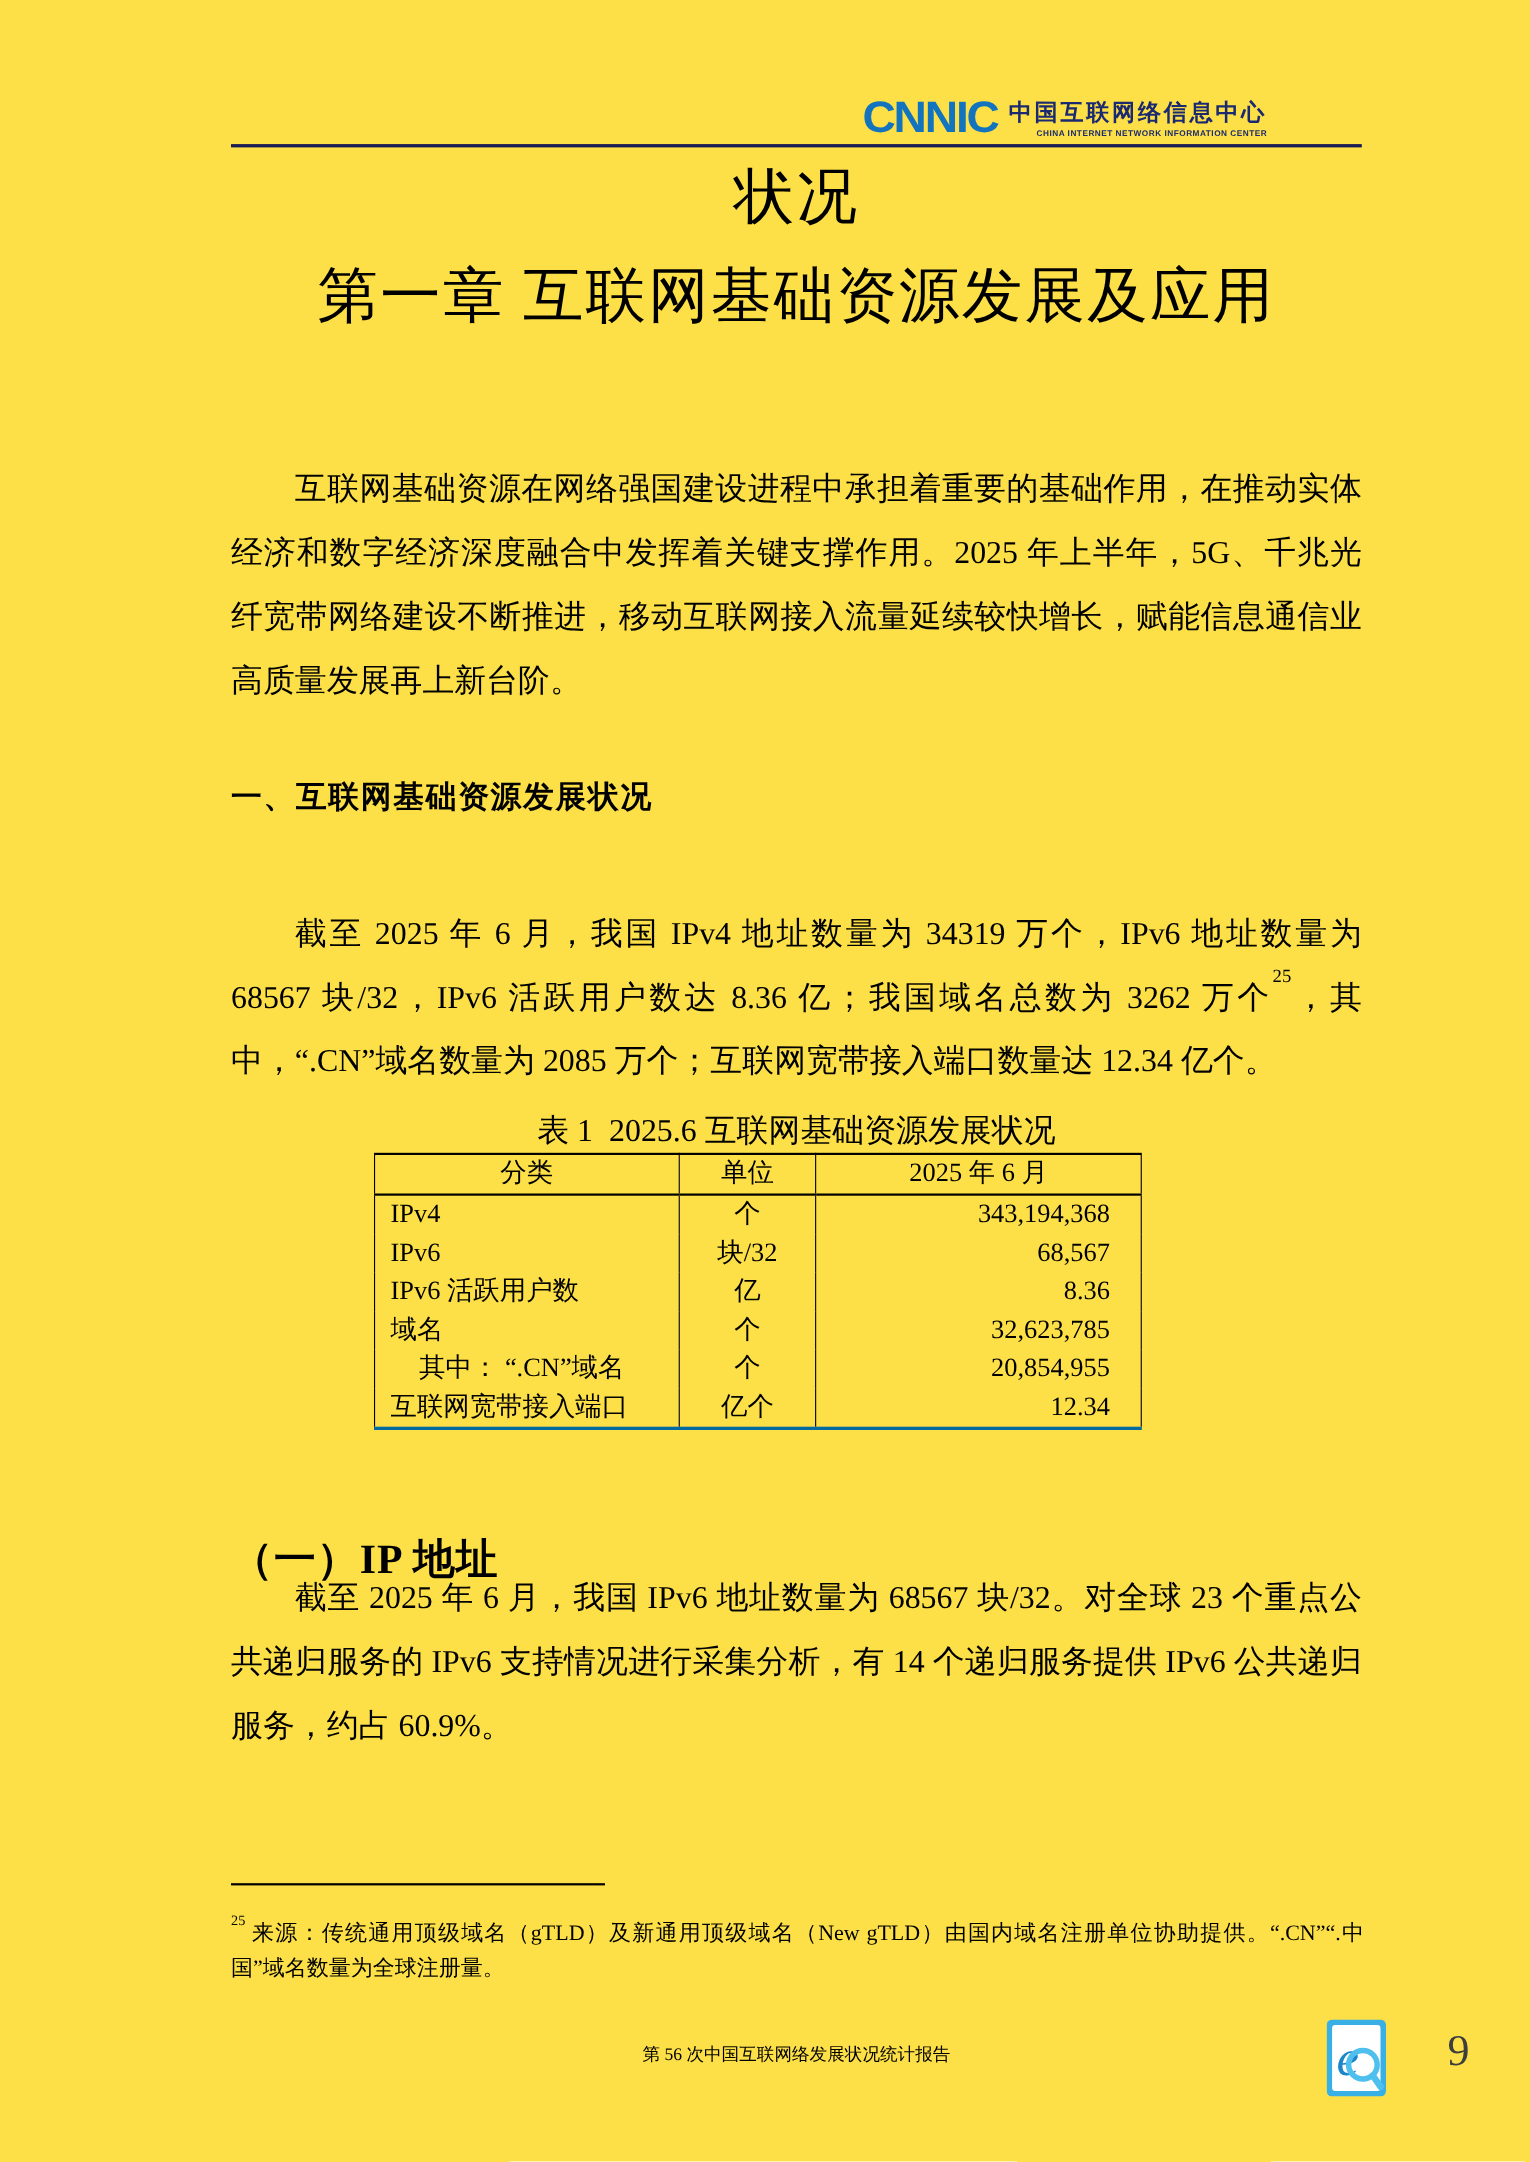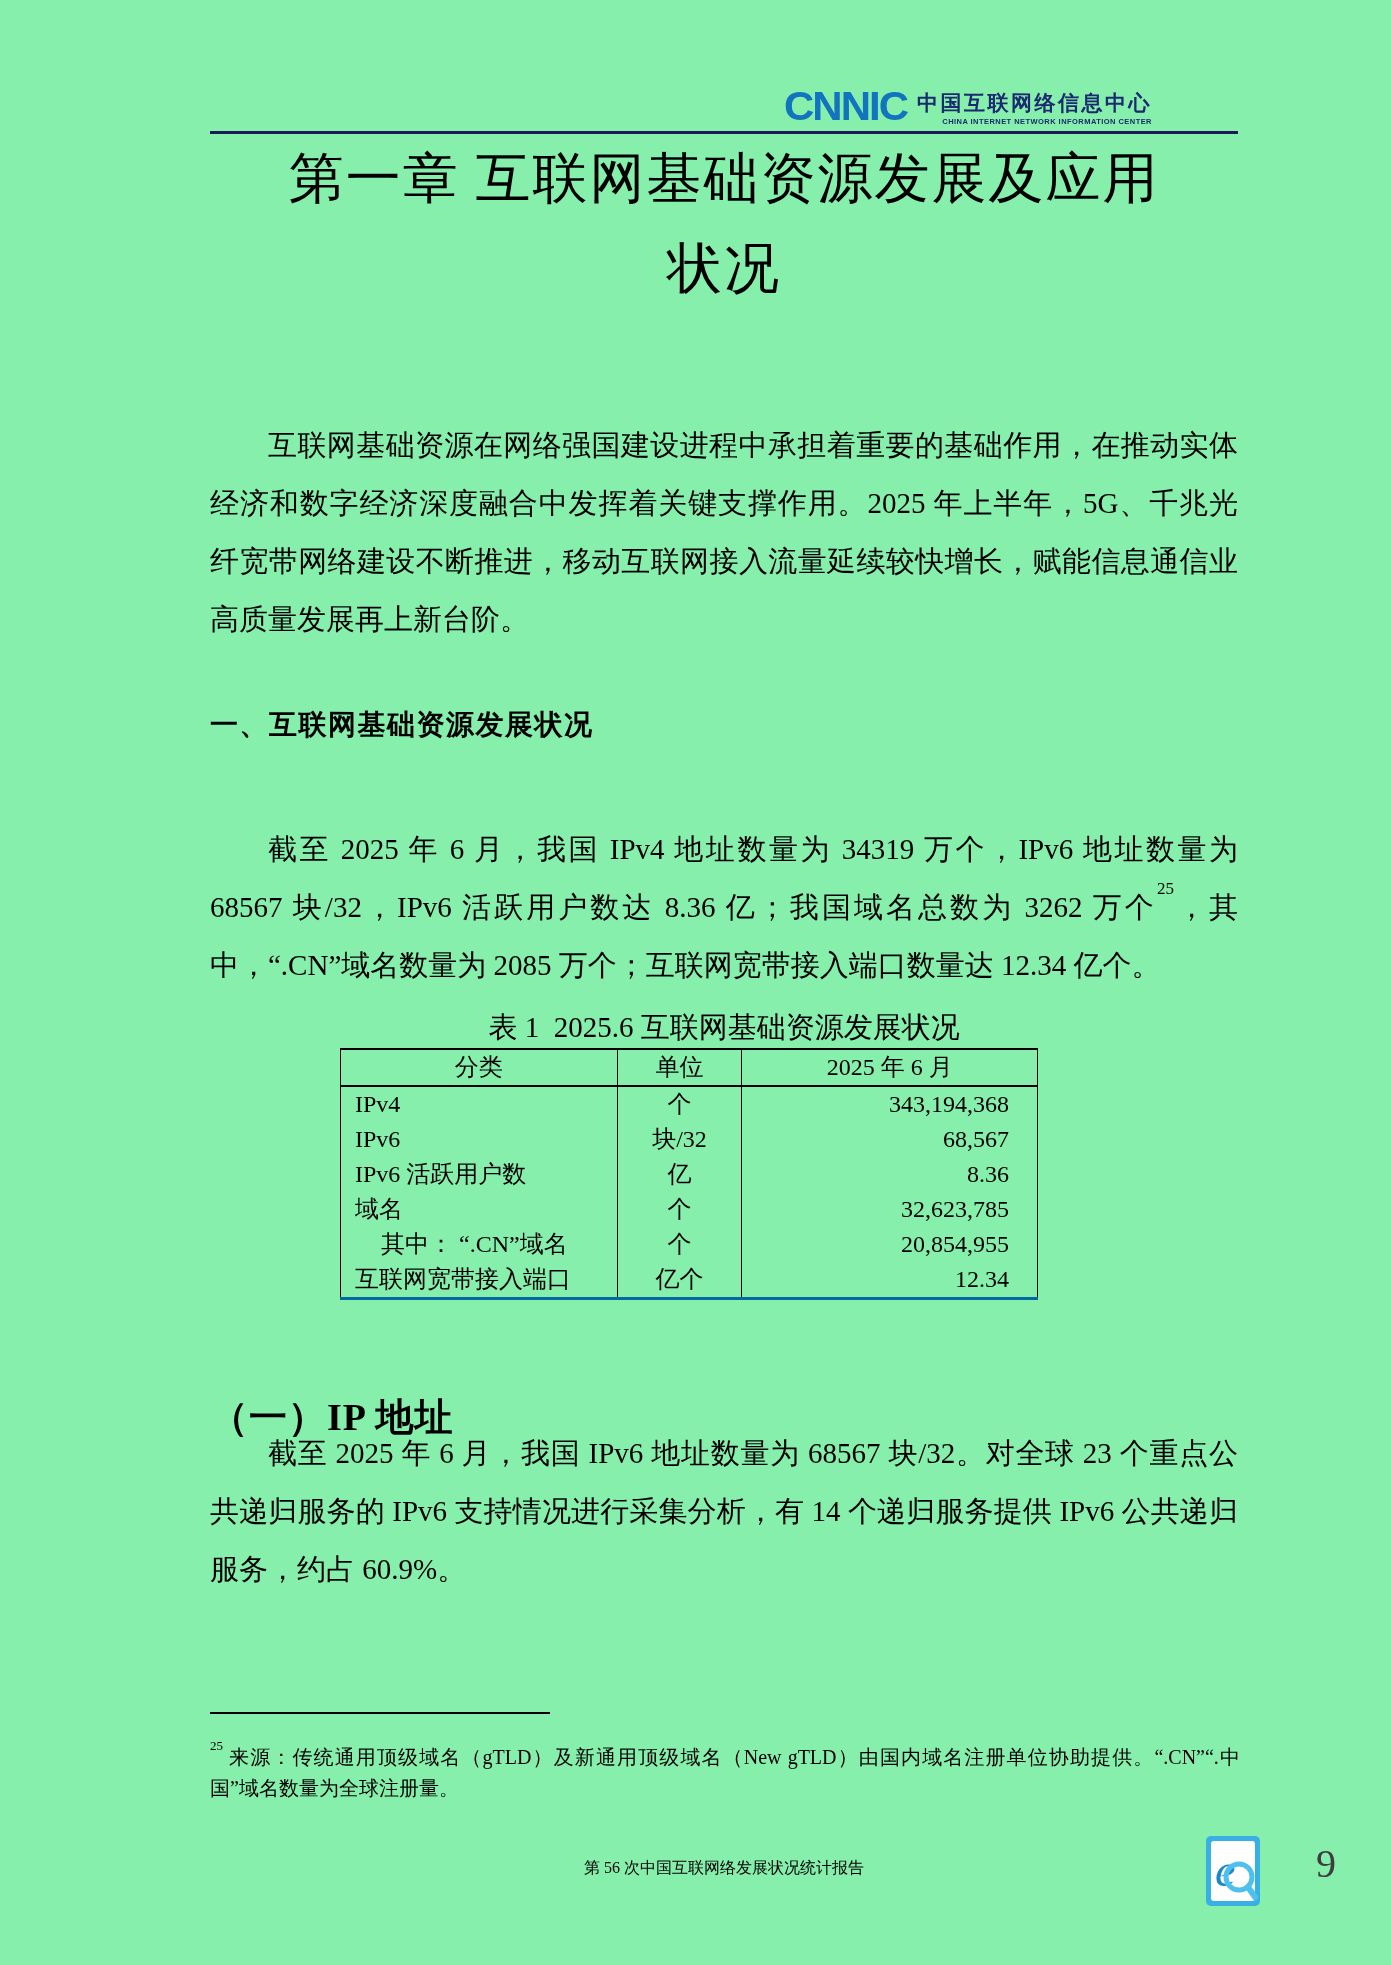--- a/index.html
+++ b/index.html
@@ -1,17 +1,17 @@
 <!DOCTYPE html>
 <html><head>
 <meta charset="utf-8">
 <style>
   html,body { margin:0; padding:0; background:#ffffff; }
   .page {
-    position:relative; width:1391px; height:1965px; background:#86efac;
+    position:relative; width:1391px; height:1965px; background:#fde047;
     font-family:"Liberation Serif","DejaVu Serif",serif; color:#000; overflow:hidden;
   }
   
   .logo-block { position:absolute; top:90px; left:784px; display:flex; align-items:flex-start; }
   .logo-word {
     font-family:"Liberation Sans","DejaVu Sans",sans-serif; font-weight:900;
     font-size:42px; line-height:36px; letter-spacing:-2px; color:#1273BE;
     transform:scaleY(.95); transform-origin:top left;
   }
   .org-names { display:flex; flex-direction:column; margin-left:10px; margin-top:1px;text-align:right; }
@@ -79,22 +79,22 @@
   <div class="logo-block">
     <span class="logo-word">CNNIC</span>
     <span class="org-names">
       <span class="org-cn">中国互联网络信息中心</span>
       <span class="org-en">CHINA INTERNET NETWORK INFORMATION CENTER</span>
     </span>
   </div>
   <div class="header-rule"></div>
 
   <h1 class="chapter-title">
+    <span class="title-line">状况</span>
     <span class="title-line">第一章 互联网基础资源发展及应用</span>
-    <span class="title-line">状况</span>
   </h1>
 
   <p class="body-par p1">互联网基础资源在网络强国建设进程中承担着重要的基础作用，在推动实体经济和数字经济深度融合中发挥着关键支撑作用。2025 年上半年，5G、千兆光纤宽带网络建设不断推进，移动互联网接入流量延续较快增长，赋能信息通信业高质量发展再上新台阶。</p>
 
   <h2 class="section-heading">一、互联网基础资源发展状况</h2>
 
   <p class="body-par p2"><span>截至 2025 年 6 月，我国 IPv4 地址数量为 34319 万个，IPv6 地址数量为 68567 块/32，IPv6 活跃用户数达 8.36 亿；我国域名总数为 3262 万个</span><sup class="fn-ref">25</sup><span>，其中，“.CN”域名数量为 2085 万个；互联网宽带接入端口数量达 12.34 亿个。</span></p>
 
   <div class="table-caption">表 1  2025.6 互联网基础资源发展状况</div>
 

